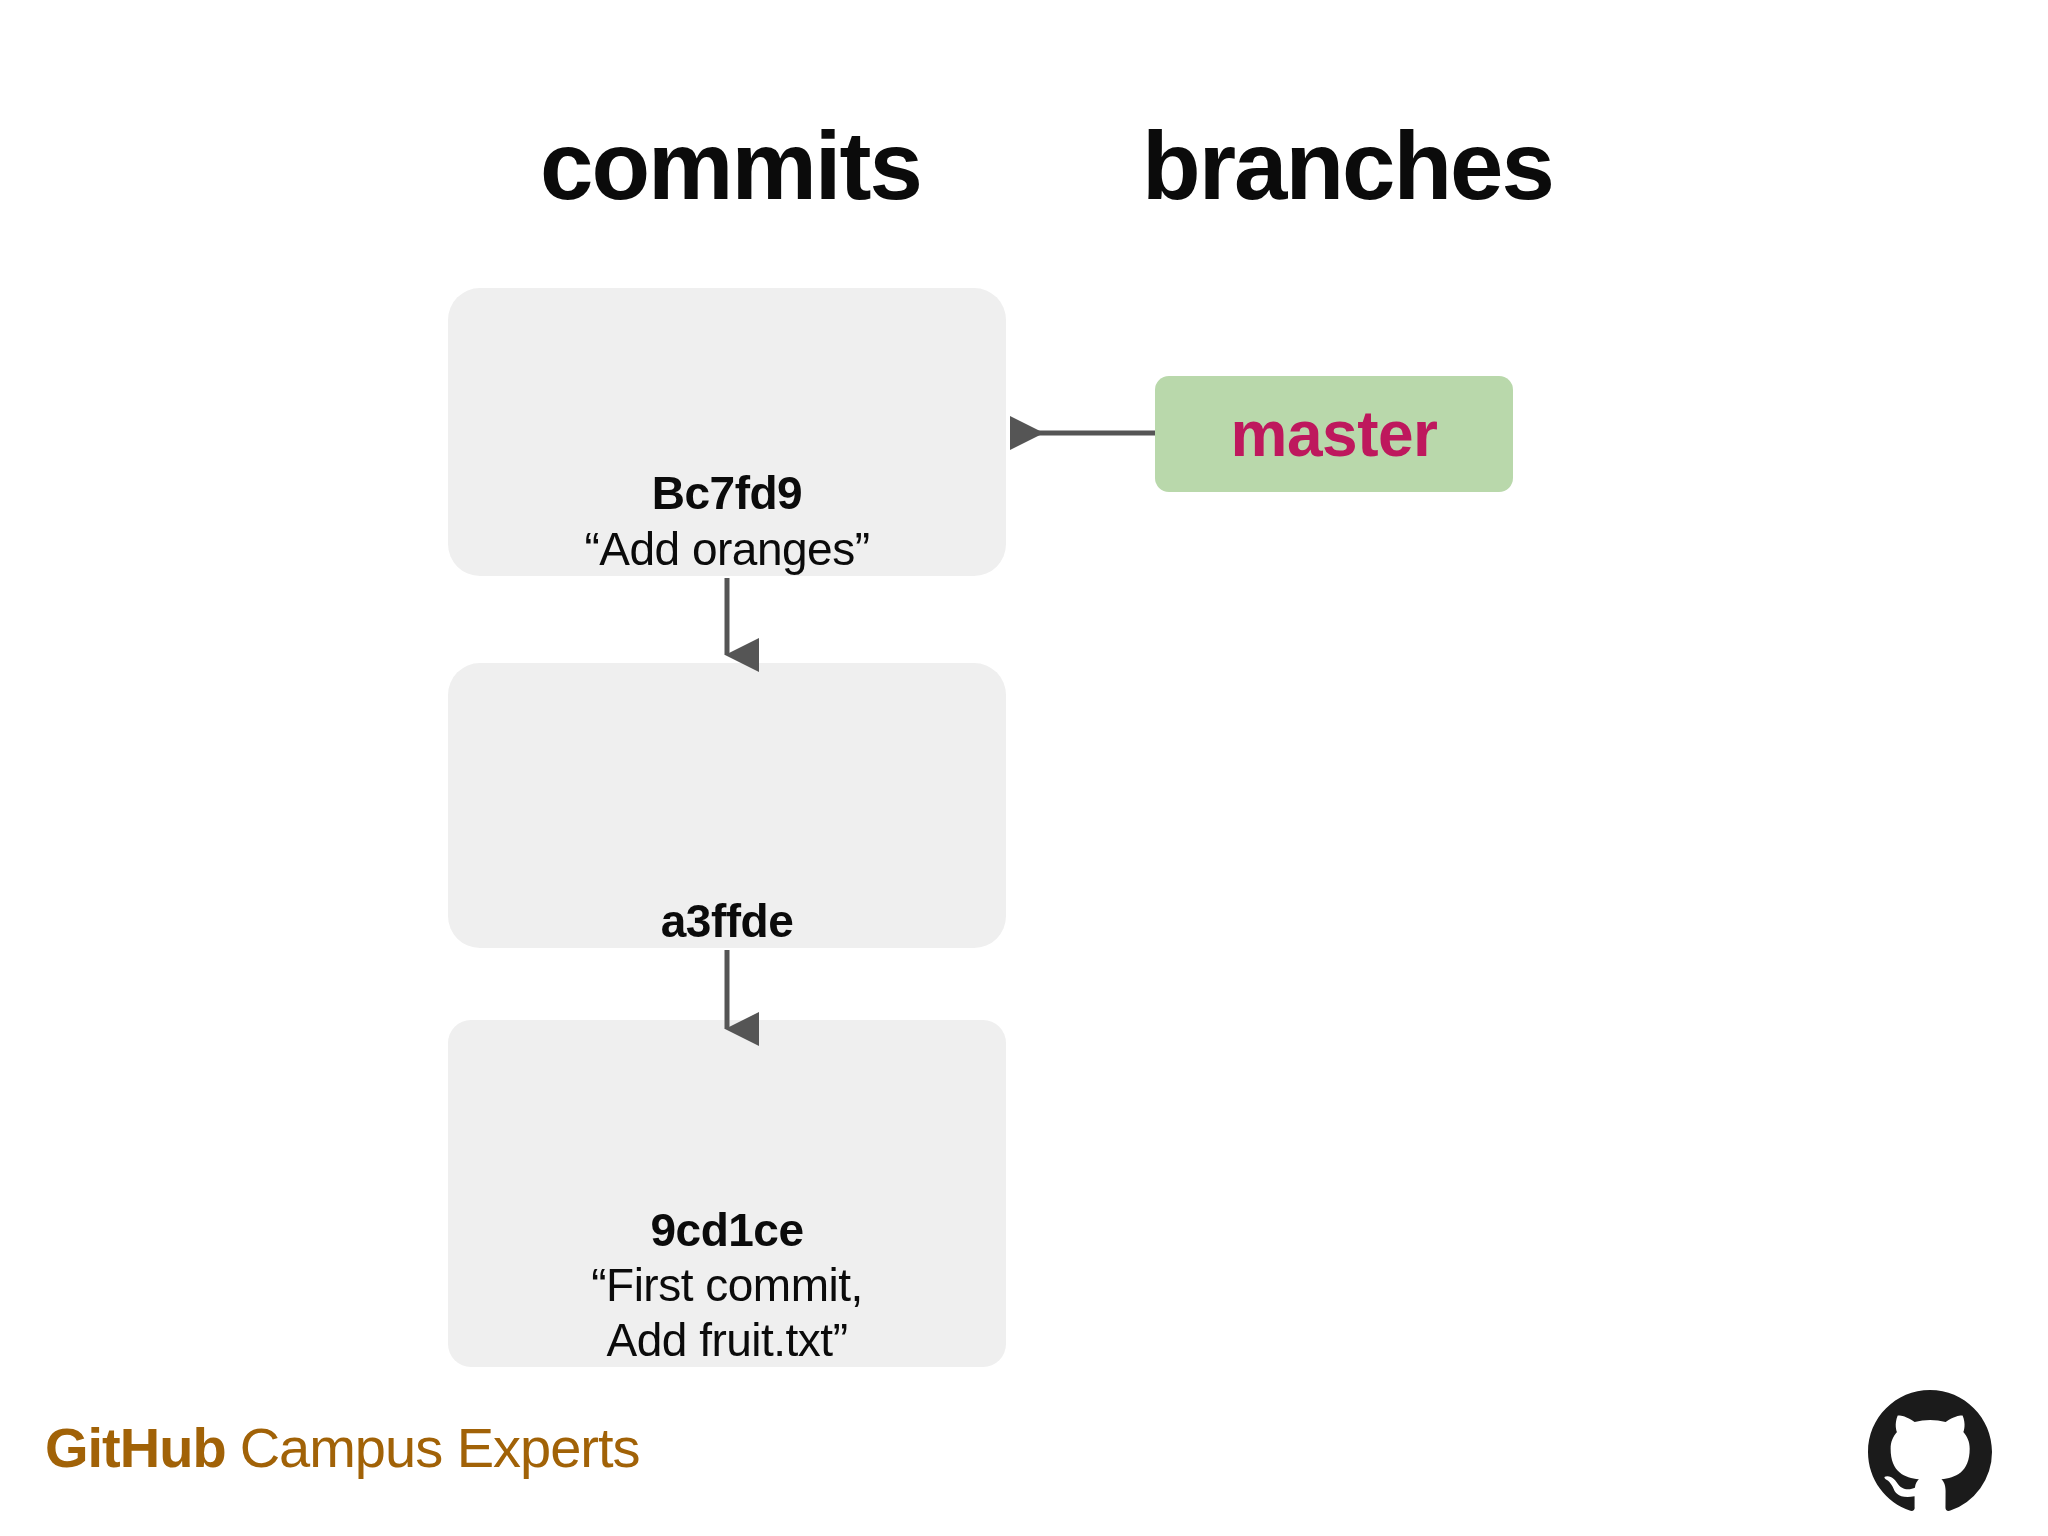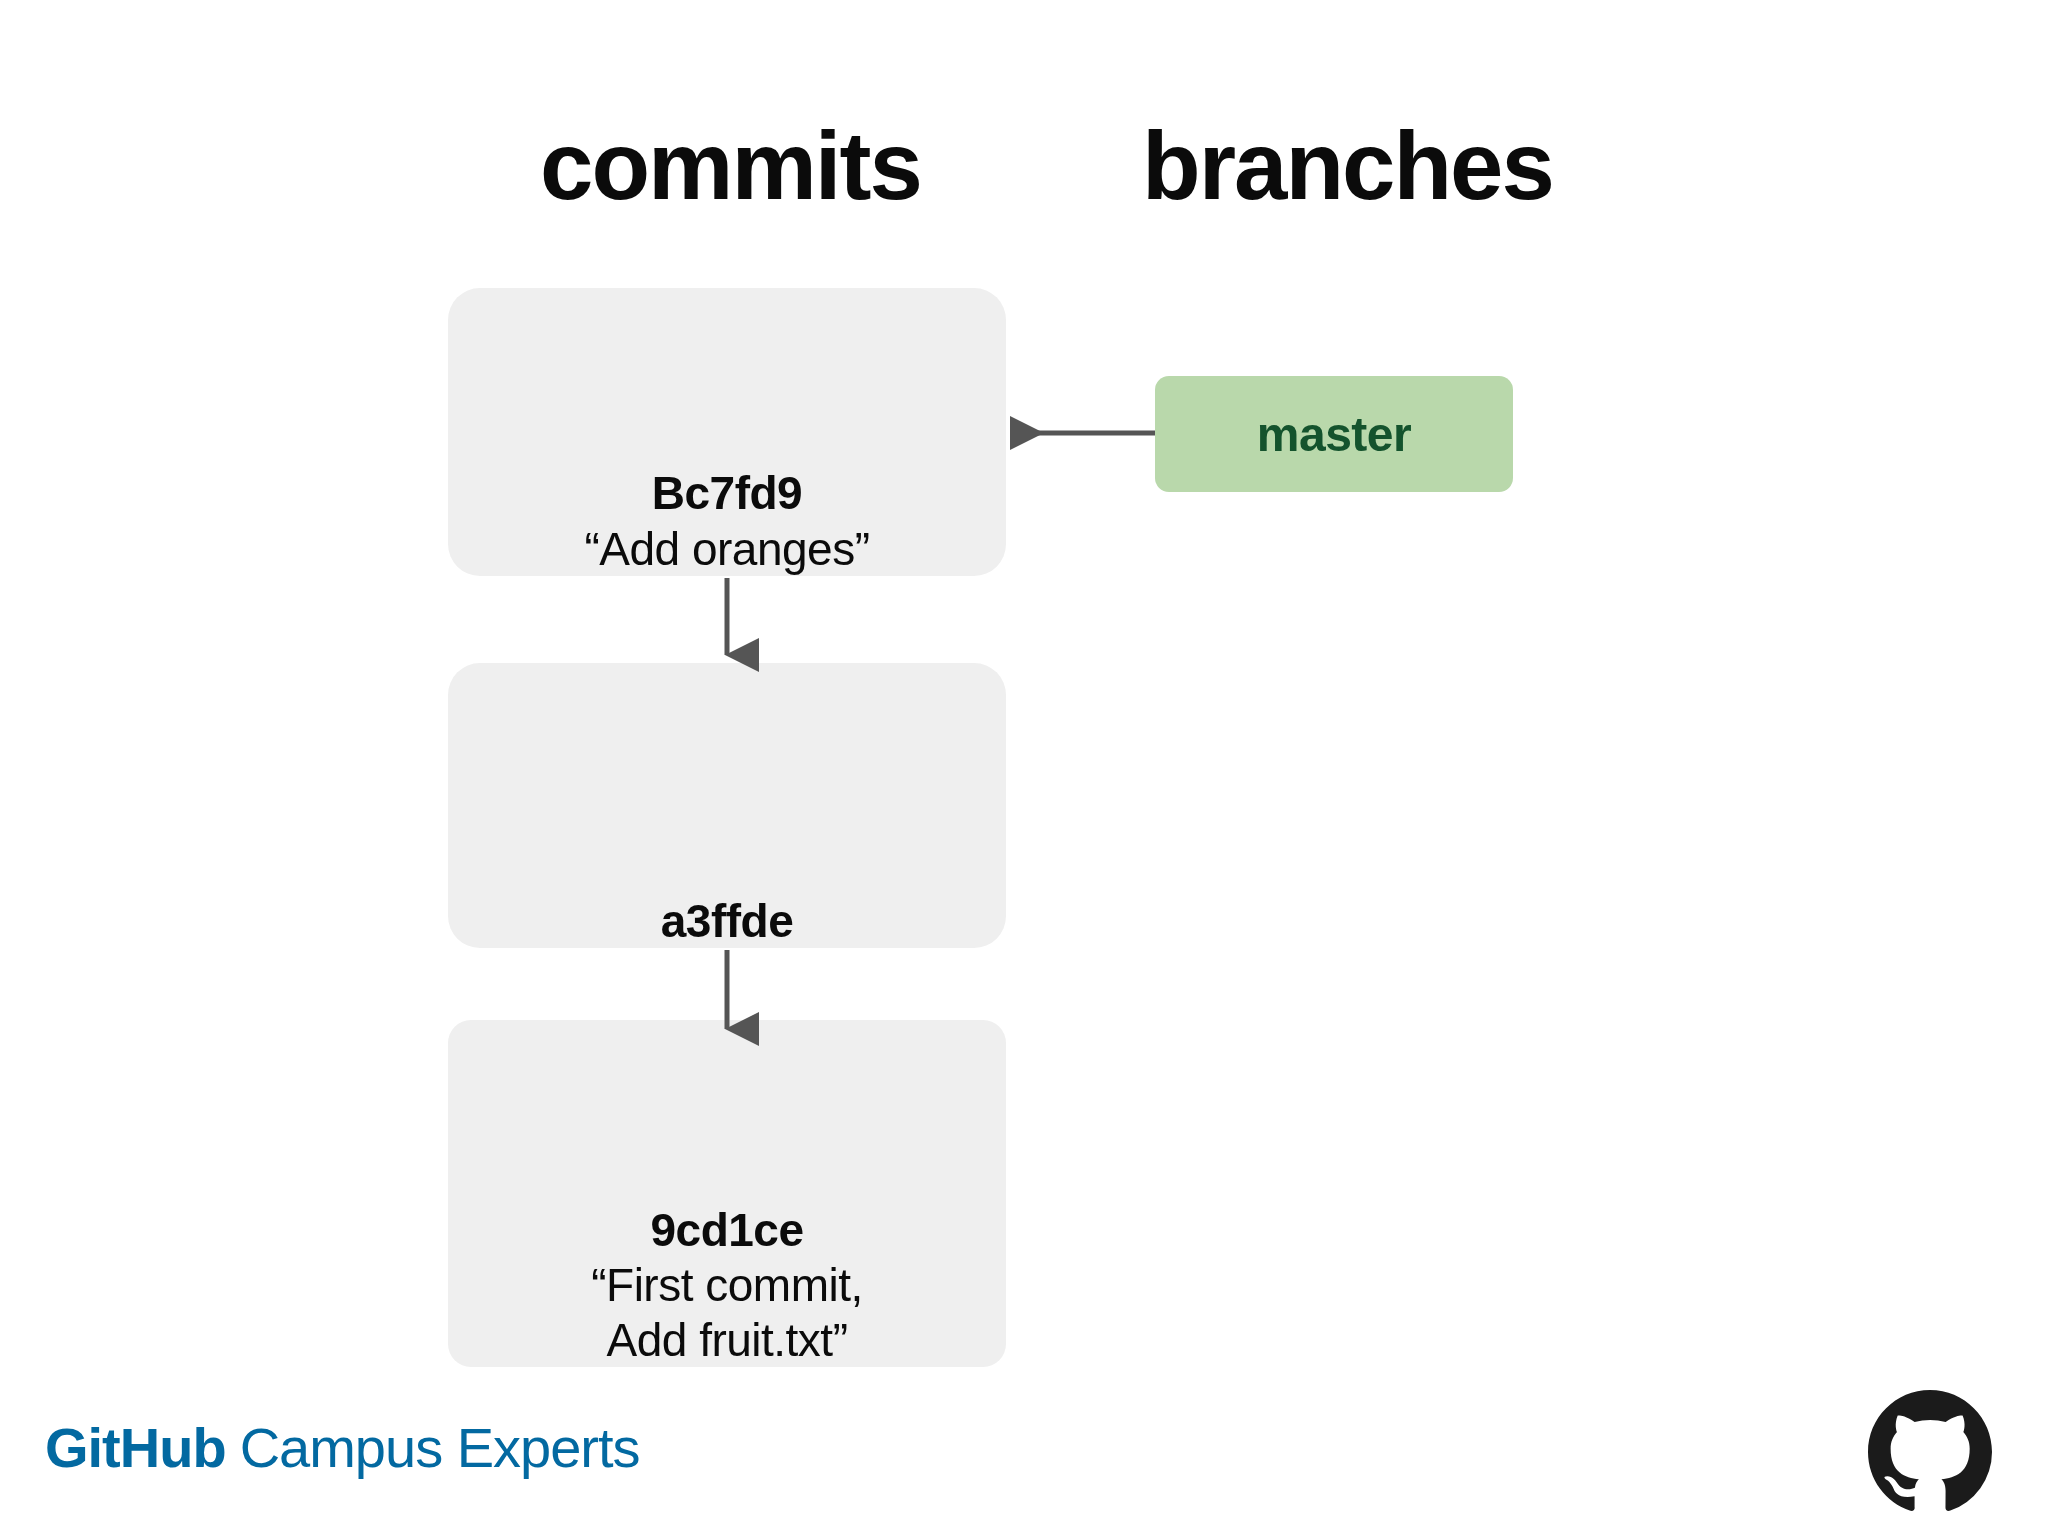--- a/index.html
+++ b/index.html
@@ -83,23 +83,23 @@
     height: 116px;
     background: #b9d8ab;
     border-radius: 14px;
     display: flex;
     align-items: center;
     justify-content: center;
   }
   #branch-label-master .branch-text {
     font-family: "Liberation Sans", sans-serif;
     font-weight: 700;
-    font-size: 48px;
+    font-size: 64px;
     letter-spacing: -0.5px;
-    color: #14532d;
+    color: #be185d;
   }
 
   
   #arrow-layer {
     position: absolute;
     left: 0;
     top: 0;
     width: 2048px;
     height: 1536px;
     pointer-events: none;
@@ -107,21 +107,21 @@
 
   
   #footer-wordmark {
     position: absolute;
     left: 45px;
     top: 1420px;
     font-family: "Liberation Sans", sans-serif;
     font-size: 56px;
     line-height: 1;
     letter-spacing: -1px;
-    color: #0369a1;
+    color: #a16207;
     white-space: nowrap;
   }
   #footer-wordmark .wm-bold   { font-weight: 700; }
   #footer-wordmark .wm-light  { font-weight: 400; }
 
   #footer-octocat {
     position: absolute;
     left: 1868px;
     top: 1390px;
     width: 124px;

